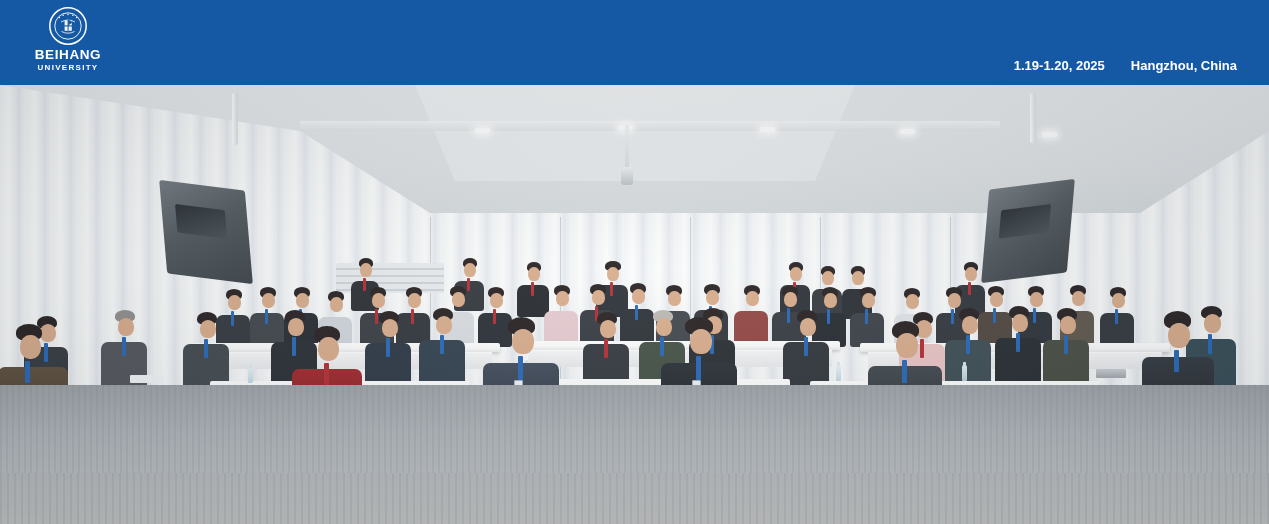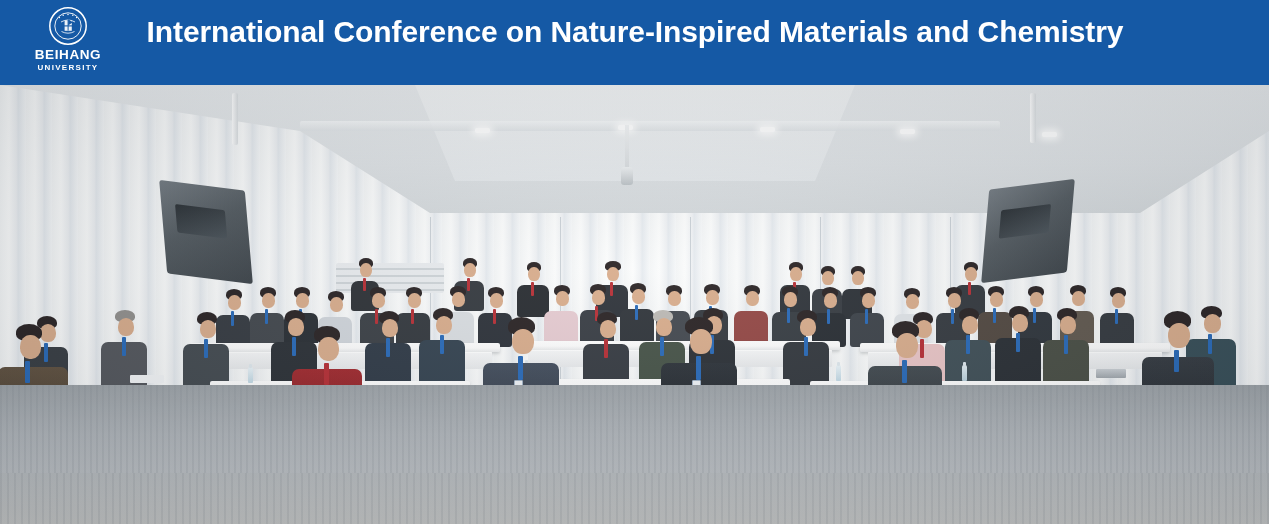--- a/index.html
+++ b/index.html
@@ -336,22 +336,24 @@
           <path d="M16.6 14.4 h7.2 v10.4 h-7.2 z" fill="#ffffff" opacity="0.92"></path>
           <path d="M20.2 13.2 l4.6 3.1 -4.6 3.1 z" fill="#1559a5"></path>
           <path d="M15.4 19.9 h9.4" stroke="#1559a5" stroke-width="1.1" fill="none"></path>
           <path d="M20.1 14.0 v10.6" stroke="#1559a5" stroke-width="1" fill="none"></path>
         </svg>
       </div>
       <div class="logo-name">BEIHANG</div>
       <div class="logo-sub">UNIVERSITY</div>
     </div>
 
-    <div class="banner-title">International Conference on Nature-Inspired Materials and Chemistry</div>
-
+
+    <div class="banner-meta">
+      <span class="meta-date">1.19-1.20, 2025</span><span class="meta-loc">Hangzhou, China</span>
+    </div>
   </div>
 
   <div class="photo">
 
     <div class="wall"></div>
     <div class="wall-seam" style="left:430px"></div>
     <div class="wall-seam" style="left:560px"></div>
     <div class="wall-seam" style="left:690px"></div>
     <div class="wall-seam" style="left:820px"></div>
     <div class="wall-seam" style="left:950px"></div>

